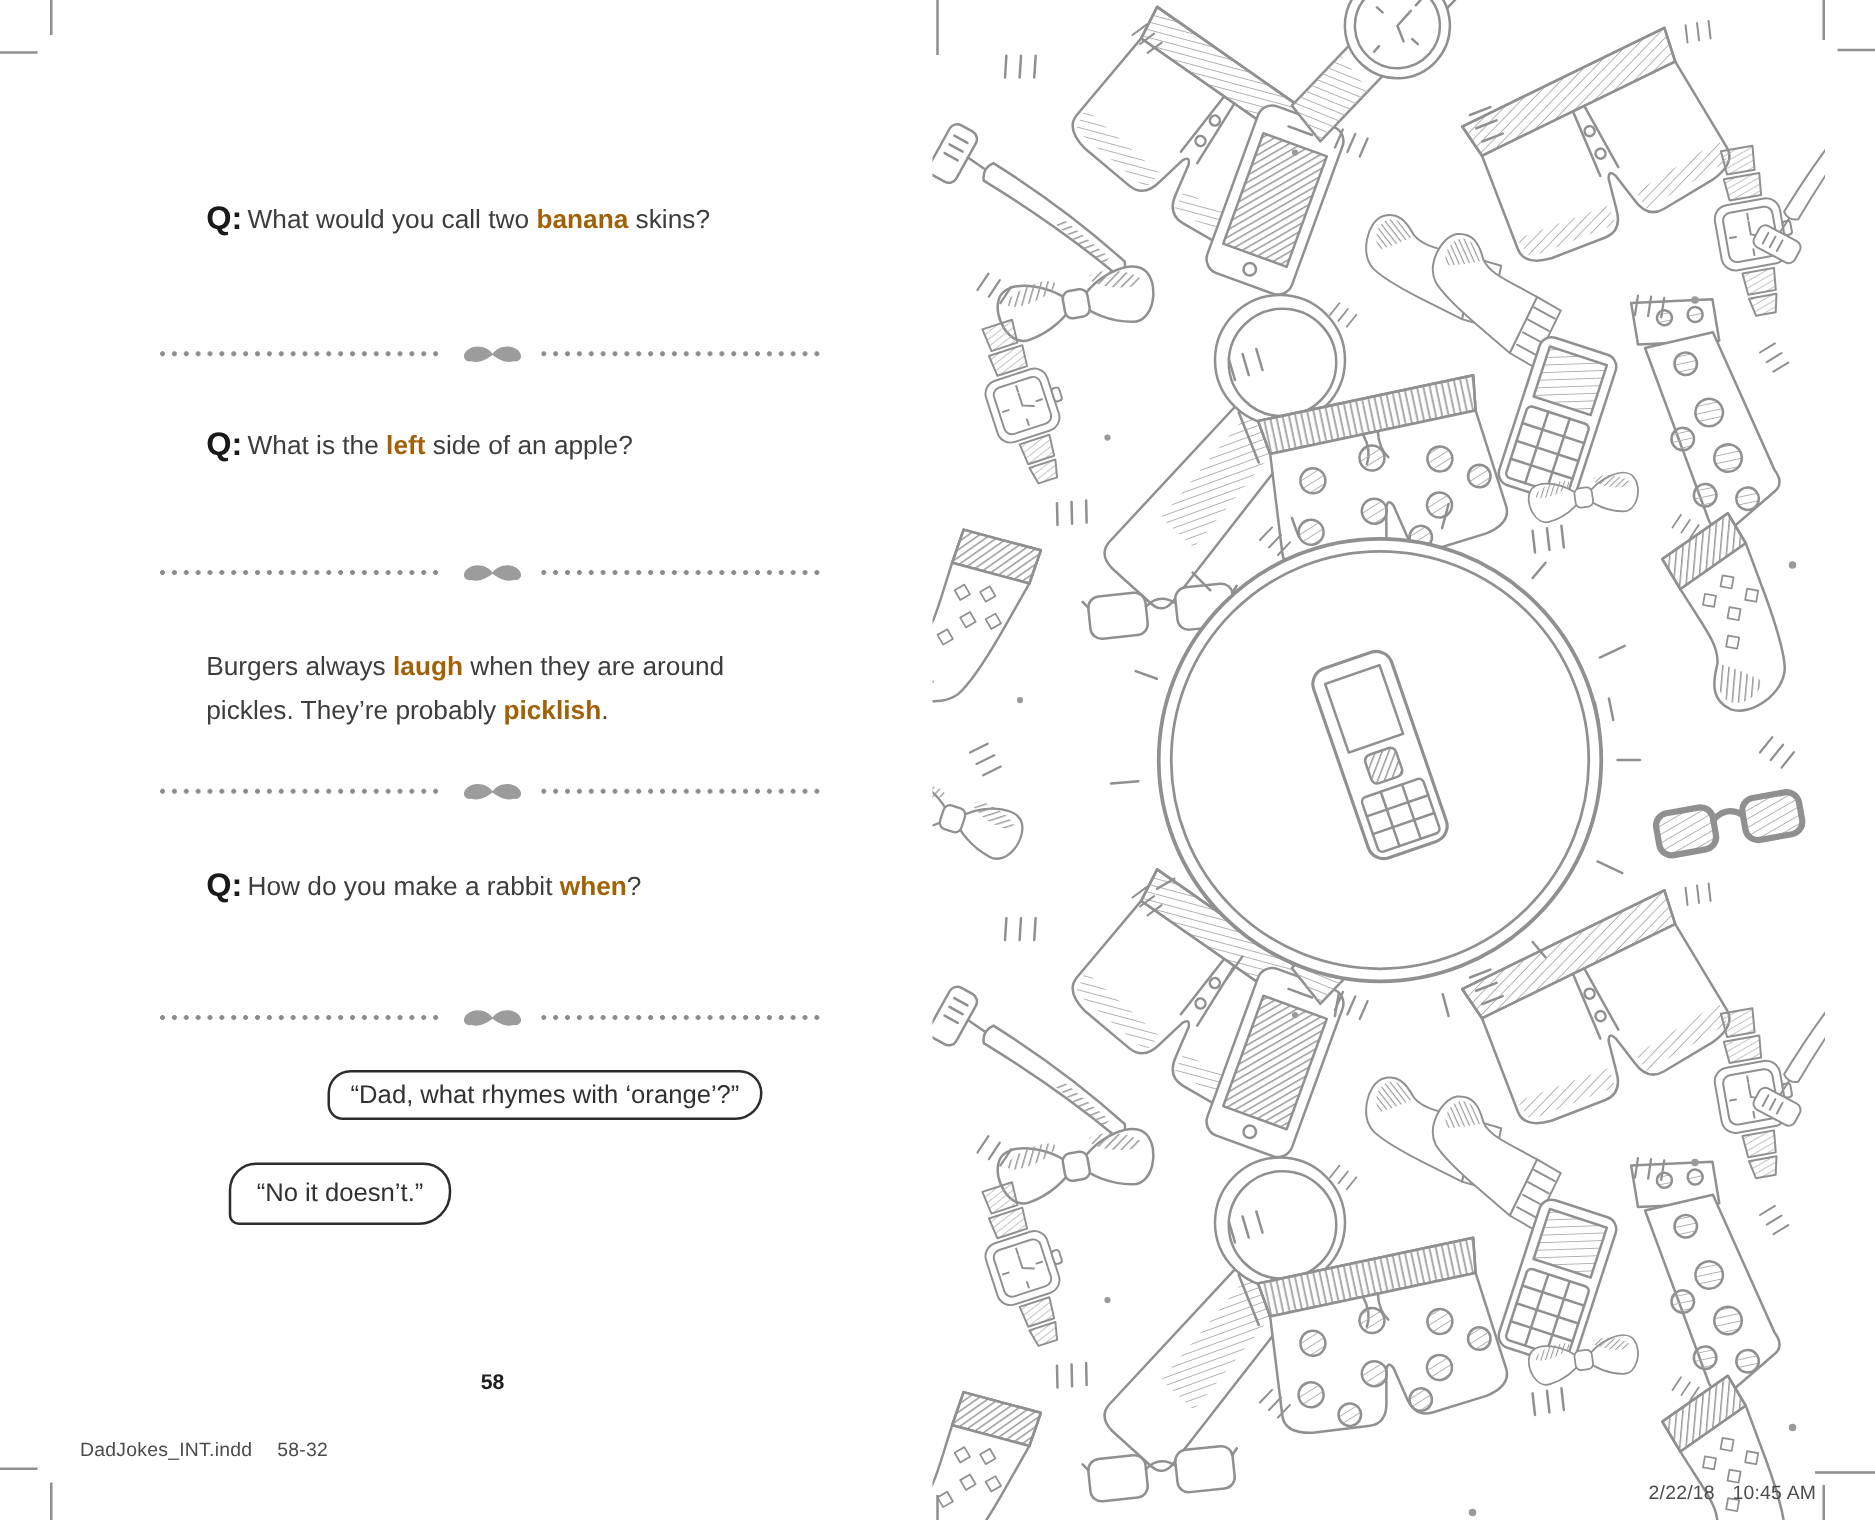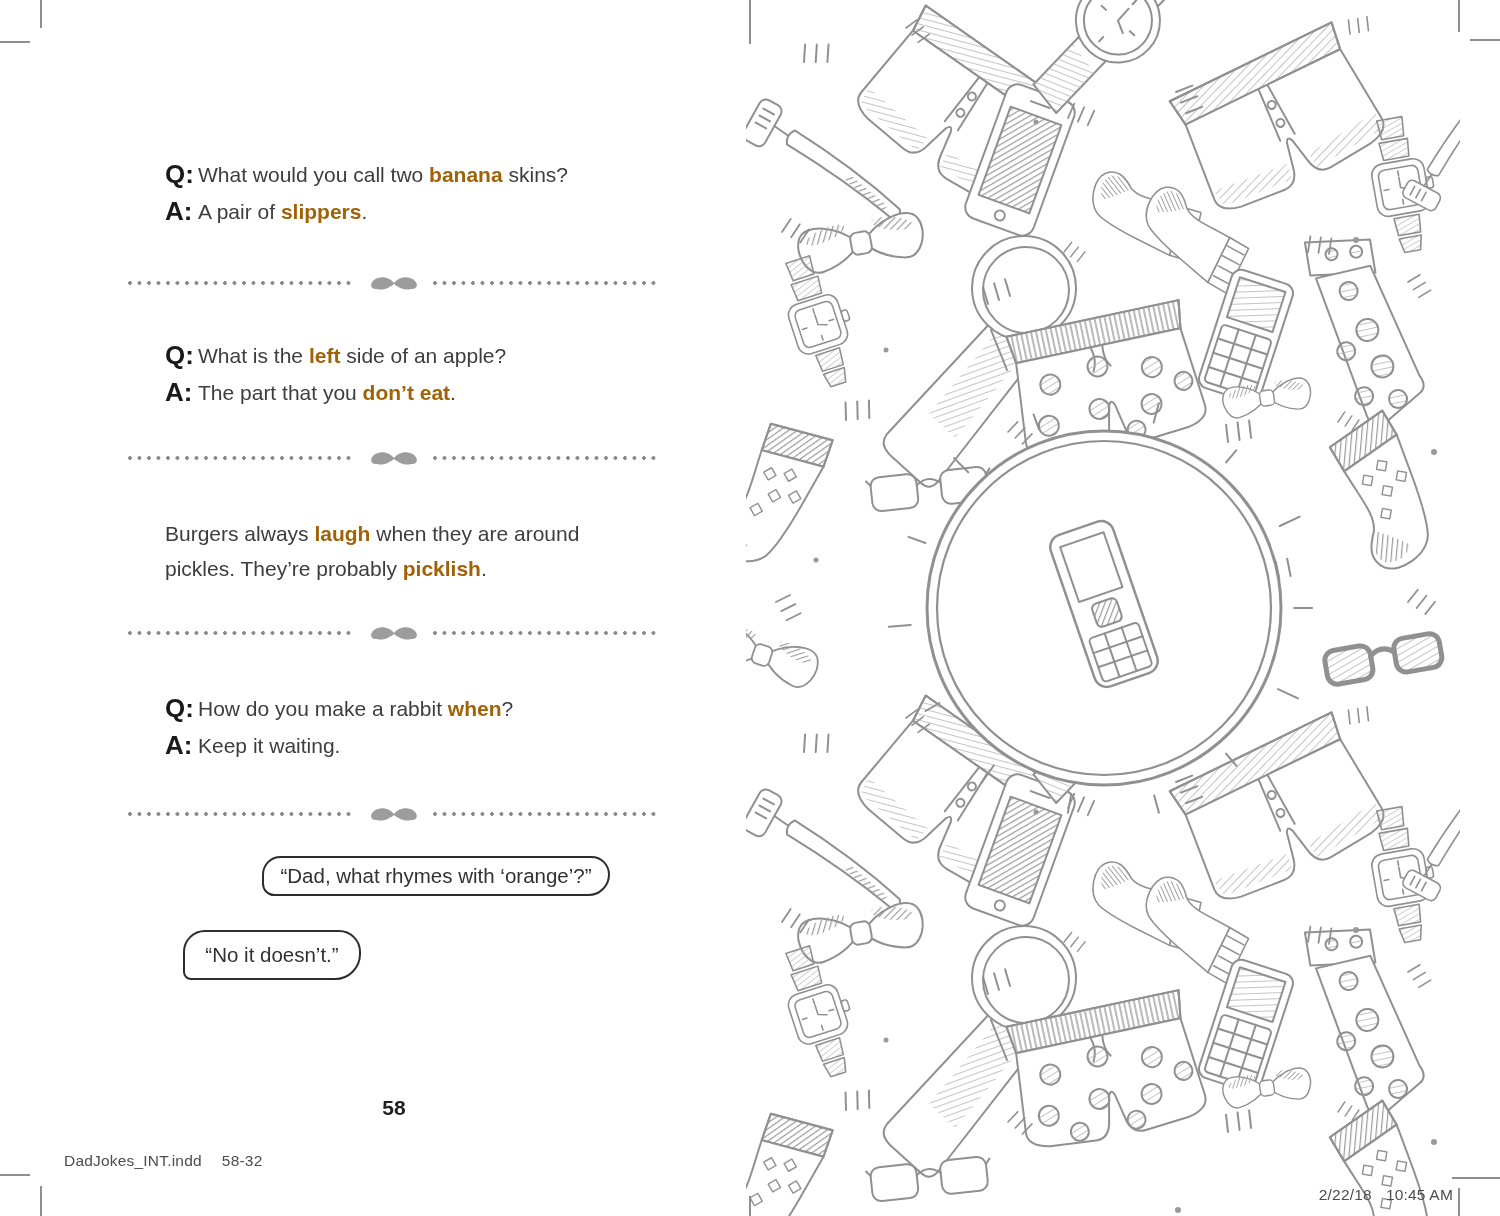--- a/index.html
+++ b/index.html
@@ -20,21 +20,21 @@
         background-image:radial-gradient(circle at 2px 2px,#8a8a8a 1.7px,transparent 2.1px);
         background-size:9.5px 4px;background-repeat:repeat-x;}
   .stache{flex:0 0 auto;}
 
   .bubble{position:absolute;box-sizing:border-box;border:2.5px solid #2d2d2d;background:#fff;
           font-size:20.5px;color:#313131;display:flex;align-items:center;justify-content:center;}
   .bubble-1{left:134px;top:856px;width:348px;height:40px;border-radius:24px 24px 28px 16px;}
   .bubble-2{left:55px;top:930px;width:178px;height:50px;border-radius:22px 22px 26px 8px;}
 
   .page-num{position:absolute;left:0;top:1096px;width:532px;text-align:center;
-            font-size:21px;font-weight:600;color:#202020;}
+            font-size:17px;font-weight:600;color:#202020;}
 
   
   .slug{position:absolute;font-size:15.5px;color:#4c4c4c;z-index:30;letter-spacing:.2px;}
   .slug-left{left:64px;top:1152px;display:flex;gap:20px;}
   .slug-right{right:47px;top:1186px;display:flex;gap:14px;}
 
   
   .crop{position:absolute;background:#8f8f8f;z-index:25;}
   .crop.v{width:2px;} .crop.h{height:2px;}
 
@@ -43,34 +43,32 @@
 </style>
 </head>
 <body>
 
 <div class="sheet">
 
   <div class="left-col">
 
     <div class="joke" style="top:156px">
       <p><span class="qa-label">Q:</span><span class="jtext"><span>What would you call two </span><b>banana</b><span> skins?</span></span></p>
-      <p><span class="qa-label">A:</span><span class="jtext"><span>A pair of </span><b>slippers</b><span>.</span></span></p>
     </div>
 
     <div class="divider" style="top:274px">
       <span class="dots"></span>
       <svg class="stache" width="52" height="16" viewBox="0 0 52 16">
           <path d="M26 8 C22 2 12 0 6 5 C1 9 3 15 9 14 C16 16 22 12 26 9 C30 12 36 16 43 14 C49 15 51 9 46 5 C40 0 30 2 26 8 Z" fill="#9c9c9c"></path>
         </svg>
       <span class="dots"></span>
     </div>
 
     <div class="joke" style="top:337px">
       <p><span class="qa-label">Q:</span><span class="jtext"><span>What is the </span><b>left</b><span> side of an apple?</span></span></p>
-      <p><span class="qa-label">A:</span><span class="jtext"><span>The part that you </span><b>don’t eat</b><span>.</span></span></p>
     </div>
 
     <div class="divider" style="top:449px">
       <span class="dots"></span>
       <svg class="stache" width="52" height="16" viewBox="0 0 52 16">
           <path d="M26 8 C22 2 12 0 6 5 C1 9 3 15 9 14 C16 16 22 12 26 9 C30 12 36 16 43 14 C49 15 51 9 46 5 C40 0 30 2 26 8 Z" fill="#9c9c9c"></path>
         </svg>
       <span class="dots"></span>
     </div>
 
@@ -81,21 +79,20 @@
     <div class="divider" style="top:624px">
       <span class="dots"></span>
       <svg class="stache" width="52" height="16" viewBox="0 0 52 16">
           <path d="M26 8 C22 2 12 0 6 5 C1 9 3 15 9 14 C16 16 22 12 26 9 C30 12 36 16 43 14 C49 15 51 9 46 5 C40 0 30 2 26 8 Z" fill="#9c9c9c"></path>
         </svg>
       <span class="dots"></span>
     </div>
 
     <div class="joke" style="top:690px">
       <p><span class="qa-label">Q:</span><span class="jtext"><span>How do you make a rabbit </span><b>when</b><span>?</span></span></p>
-      <p><span class="qa-label">A:</span><span class="jtext"><span>Keep it waiting.</span></span></p>
     </div>
 
     <div class="divider" style="top:805px">
       <span class="dots"></span>
       <svg class="stache" width="52" height="16" viewBox="0 0 52 16">
           <path d="M26 8 C22 2 12 0 6 5 C1 9 3 15 9 14 C16 16 22 12 26 9 C30 12 36 16 43 14 C49 15 51 9 46 5 C40 0 30 2 26 8 Z" fill="#9c9c9c"></path>
         </svg>
       <span class="dots"></span>
     </div>
 

